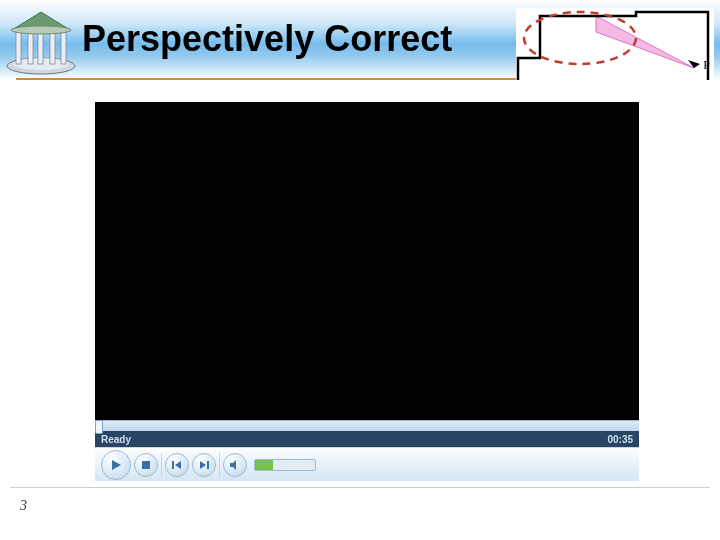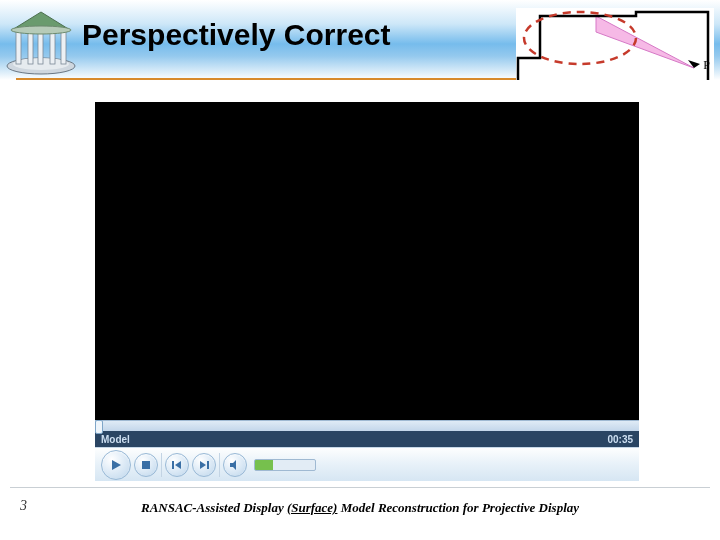--- a/index.html
+++ b/index.html
@@ -23,21 +23,21 @@
     right: 0;
     top: 0;
     height: 80px;
     background: linear-gradient(to bottom, #ffffff 0%, #cde7f8 30%, #76bcec 55%, #94c9ee 70%, #ffffff 100%);
   }
   .title {
     position: absolute;
     left: 82px;
     top: 18px;
     font-family: Verdana, Geneva, sans-serif;
-    font-size: 30px;
+    font-size: 36px;
     font-weight: bold;
     color: #000;
   }
   .orange-line {
     position: absolute;
     left: 16px;
     right: 10px;
     top: 78px;
     height: 2px;
     background: #d88a2b;
@@ -219,21 +219,21 @@
     </svg>
     <div class="p-label">P</div>
   </div>
 
   <div class="media">
     <div class="video-area"></div>
     <div class="seek-bar">
       <div class="thumb"></div>
     </div>
     <div class="status">
-      <span>Model</span>
+      <span>Ready</span>
       <span>00:35</span>
     </div>
     <div class="controls">
       <div class="ctrl-btn play">
         <svg width="12" height="12" viewBox="0 0 12 12">
             <polygon points="2,1 11,6 2,11" fill="#3a6fa5"></polygon>
           </svg>
       </div>
       <div class="ctrl-btn">
         <svg width="10" height="10" viewBox="0 0 10 10">
@@ -258,16 +258,13 @@
         <svg width="10" height="10" viewBox="0 0 10 10">
             <polygon points="0,3 3,3 6,0 6,10 3,7 0,7" fill="#3a6fa5"></polygon>
           </svg>
       </div>
       <div class="volume"></div>
     </div>
   </div>
 
   <div class="footer-line"></div>
   <div class="page-num">3</div>
-  <div class="footer-text">
-    <span>RANSAC-Assisted Display </span><span class="surface">(Surface)</span><span> Model Reconstruction for Projective Display</span>
-  </div>
 </div>
 
 </body></html>

